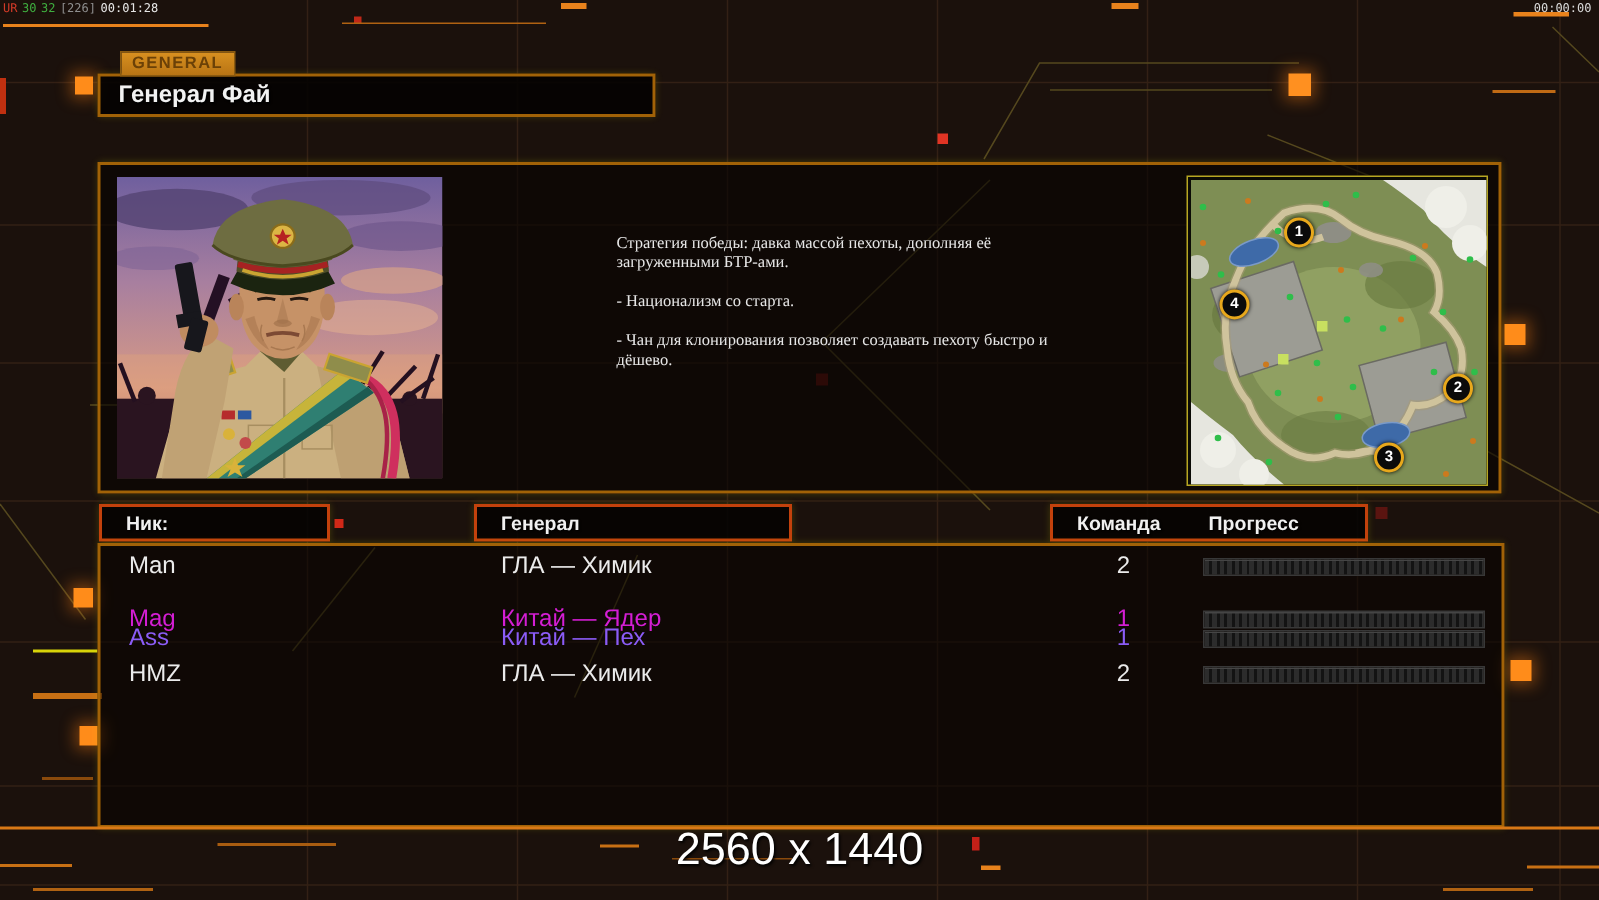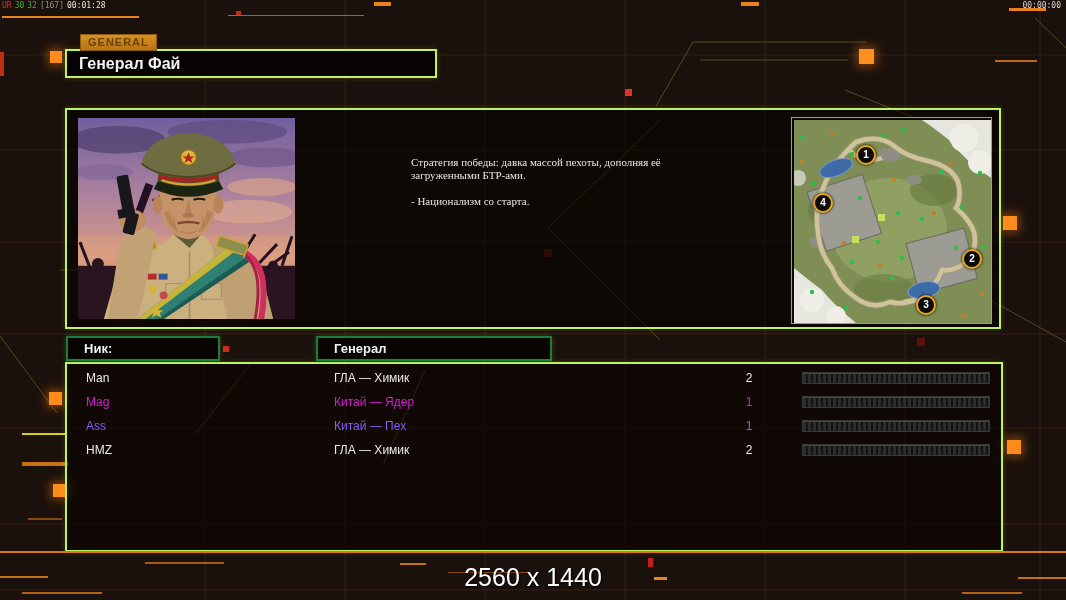--- a/index.html
+++ b/index.html
@@ -15,59 +15,59 @@
 
   
   #debug-hud{position:absolute;left:2px;top:1px;z-index:5;font-size:8px;
              font-family:"DejaVu Sans Mono",monospace;letter-spacing:0;}
   #debug-hud span{margin-right:3px;}
   .dbg-r{color:#d23a28}.dbg-g{color:#3fae3f}.dbg-gray{color:#8f8f8f}.dbg-w{color:#e6e6e6}
   #match-timer{position:absolute;right:5px;top:1px;z-index:5;font-size:8px;color:#d8d8d8;
                font-family:"DejaVu Sans Mono",monospace;}
 
   
-  .ybox{position:absolute;border:2px solid #bef264;background:rgba(6,3,1,.62);
+  .ybox{position:absolute;border:2px solid #a16207;background:rgba(6,3,1,.62);
         box-shadow:0 0 5px rgba(216,212,9,.22);z-index:2;box-sizing:border-box;}
 
   #general-tag{position:absolute;left:68px;top:34px;height:15px;line-height:15px;
       padding:0 7px;background:linear-gradient(#d89020,#b87414);color:#6b4107;
       font-weight:bold;font-size:11px;letter-spacing:1px;border:1px solid #8a5a10;z-index:3;margin-left:12px;}
   #title-box{left:65px;top:49px;width:372px;height:29px;background:rgba(4,2,1,.9);}
   #title-box .t{position:absolute;left:12px;top:50%;transform:translateY(-50%);
       font-size:16px;font-weight:bold;color:#f2f2f2;text-shadow:1px 1px 1px #000;}
 
   #main-box{left:65px;top:108px;width:936px;height:221px;}
   #portrait{position:absolute;left:11px;top:8px;width:217px;height:201px;background:#000;}
   #intel{position:absolute;left:344px;top:46px;width:336px;font-size:11px;color:#e6e6e6;
          line-height:13px;font-family:Liberation Serif, serif;}
   #intel .para{margin:0 0 13px 0;white-space:pre-line;}
   #minimap{position:absolute;left:724px;top:7px;width:201px;height:207px;background:#0a0a05;
            border:1px solid #b7a622;box-sizing:border-box;padding:2px;}
   .mk{position:absolute;width:16px;height:16px;border-radius:50%;background:#0b0b0b;
       border:2px solid #e8a81c;color:#fff;font-size:10px;font-weight:bold;line-height:16px;
       text-align:center;box-sizing:content-box;box-shadow:0 0 3px #000;}
 
-  .hdr-box{position:absolute;top:336px;height:25px;border:2px solid #15803d;
+  .hdr-box{position:absolute;top:336px;height:25px;border:2px solid #c2410c;
       background:rgba(4,2,1,.85);z-index:2;box-sizing:border-box;display:flex;align-items:center;
       box-shadow:0 0 5px rgba(216,212,9,.22);}
   .hdr-box span{font-size:13px;font-weight:bold;color:#f0f0f0;text-shadow:1px 1px 1px #000;}
 
   #table-box{left:65px;top:362px;width:938px;height:190px;background:rgba(5,2,0,.55);}
-  .prow{position:absolute;left:0;width:100%;height:24px;line-height:24px;font-size:12px;color:#ebebeb;}
+  .prow{position:absolute;left:0;width:100%;height:24px;line-height:24px;font-size:16px;color:#ebebeb;}
   .prow span{position:absolute;}
   .c-nick{left:19px;}
   .c-gen{left:267px;text-align:center;}
   .c-team{left:660px;width:44px;text-align:center;}
   .pbar{position:absolute;left:735px;top:6px;width:188px;height:12px;
         background:repeating-linear-gradient(90deg,#2c2c2c 0 3px,#131313 3px 5px);
         border:1px solid #383838;box-shadow:inset 0 1px 0 #454545;box-sizing:border-box;}
 
   #bottom-line{position:absolute;left:0;top:551px;width:1066px;height:2px;background:#d87816;z-index:3;}
-  #resolution{position:absolute;left:0;top:563px;width:1066px;text-align:center;z-index:4;
-      font-size:25px;color:#ffffff;text-shadow:1px 1px 2px #000;letter-spacing:0;}
+  #resolution{position:absolute;left:0;top:550px;width:1066px;text-align:center;z-index:4;
+      font-size:30px;color:#ffffff;text-shadow:1px 1px 2px #000;letter-spacing:0;}
 </style>
 </head>
 <body>
 
 <div id="screen">
 
   <svg id="bg-grid" width="1066" height="600" viewBox="0 0 1066 600">
     <g stroke="#332015" stroke-width="1">
       <line x1="205" y1="0" x2="205" y2="600"></line>
         <line x1="345" y1="0" x2="345" y2="600"></line>
@@ -125,21 +125,21 @@
   <div class="hline" style="left:145px;top:562px;width:79px;height:2px;background:#a85c10;"></div>
   <div class="hline" style="left:400px;top:563px;width:26px;height:2px;background:#c87014;"></div>
   <div class="hline" style="left:448px;top:572px;width:80px;height:1px;background:#8a4a0c;"></div>
   <div class="hline" style="left:0;top:576px;width:48px;height:2px;background:#c87014;"></div>
   <div class="hline" style="left:1018px;top:577px;width:48px;height:2px;background:#c87014;"></div>
   <div class="hline" style="left:654px;top:577px;width:13px;height:3px;background:#e8821c;"></div>
   <div class="hline" style="left:22px;top:592px;width:80px;height:2px;background:#b06212;"></div>
   <div class="hline" style="left:962px;top:592px;width:60px;height:2px;background:#b06212;"></div>
 
   <div id="debug-hud">
-    <span class="dbg-r">UR</span><span class="dbg-g">30</span><span class="dbg-g">32</span><span class="dbg-gray">[167]</span><span class="dbg-w">00:01:28</span>
+    <span class="dbg-r">UR</span><span class="dbg-g">30</span><span class="dbg-g">32</span><span class="dbg-gray">[226]</span><span class="dbg-w">00:01:28</span>
   </div>
   <div id="match-timer">00:00:00</div>
 
   <div id="general-tag">GENERAL</div>
   <div id="title-box" class="ybox">
     <span class="t">Генерал Фай</span>
   </div>
 
   <div id="main-box" class="ybox">
 
@@ -229,20 +229,22 @@
         <circle cx="111" cy="40" r="8" fill="#dcb544" stroke="#8a6c1a" stroke-width="1.5"></circle>
         <path d="M111,35 l1.8,4 4.2,0 -3.4,2.6 1.4,4.2 -4,-2.6 -4,2.6 1.4,-4.2 -3.4,-2.6 4.2,0 Z" fill="#b62222"></path>
         <path d="M84,63 Q111,72 138,63" stroke="#caa432" stroke-width="2.5" fill="none"></path>
       </svg>
     </div>
 
     <div id="intel">
       <p class="para">Стратегия победы: давка массой пехоты, дополняя её
 загруженными БТР-ами.</p>
       <p class="para">- Национализм со старта.</p>
+      <p class="para">- Чан для клонирования позволяет создавать пехоту быстро и
+дёшево.</p>
     </div>
 
     <div id="minimap">
       <svg width="197" height="203" viewBox="0 0 197 203">
         <rect width="197" height="203" fill="#7e8e54"></rect>
         <ellipse cx="95" cy="110" rx="58" ry="52" fill="#99a868" opacity=".7"></ellipse>
         <ellipse cx="40" cy="90" rx="26" ry="20" fill="#6b7c42" opacity=".8"></ellipse>
         <ellipse cx="140" cy="70" rx="24" ry="16" fill="#6b7c42" opacity=".7"></ellipse>
         <ellipse cx="90" cy="170" rx="30" ry="16" fill="#6b7c42" opacity=".6"></ellipse>
         <ellipse cx="95" cy="35" rx="12" ry="7" fill="#8e8e84"></ellipse>
@@ -314,32 +316,36 @@
       <div class="mk" style="left:64px;top:27px;">1</div>
       <div class="mk" style="left:170px;top:131px;">2</div>
       <div class="mk" style="left:124px;top:177px;">3</div>
       <div class="mk" style="left:21px;top:75px;">4</div>
     </div>
   </div>
 
   <div class="hdr-box" style="left:66px;width:154px;">
     <span style="margin-left:16px;">Ник:</span>
   </div>
-  <div class="hdr-box" style="left:316px;width:236px;">
+  <div class="hdr-box" style="left:316px;width:212px;">
     <span style="margin-left:16px;">Генерал</span>
+  </div>
+  <div class="hdr-box" style="left:700px;width:212px;">
+    <span style="margin-left:16px;">Команда</span>
+    <span style="margin-left:32px;">Прогресс</span>
   </div>
 
   <div id="table-box" class="ybox">
     <div class="prow" style="top: 2px; color: rgb(235, 235, 235);">
       <span class="c-nick">Man</span>
       <span class="c-gen">ГЛА — Химик</span>
       <span class="c-team">2</span>
       <div class="pbar"></div>
     </div>
-    <div class="prow" style="top: 26px; color: rgb(212, 30, 212);">
+    <div class="prow" style="top: 37px; color: rgb(212, 30, 212);">
       <span class="c-nick">Mag</span>
       <span class="c-gen">Китай — Ядер</span>
       <span class="c-team">1</span>
       <div class="pbar"></div>
     </div>
     <div class="prow" style="top: 50px; color: #8b5cf6; text-decoration: underline;">
       <span class="c-nick">Ass</span>
       <span class="c-gen">Китай — Пех</span>
       <span class="c-team">1</span>
       <div class="pbar"></div>

